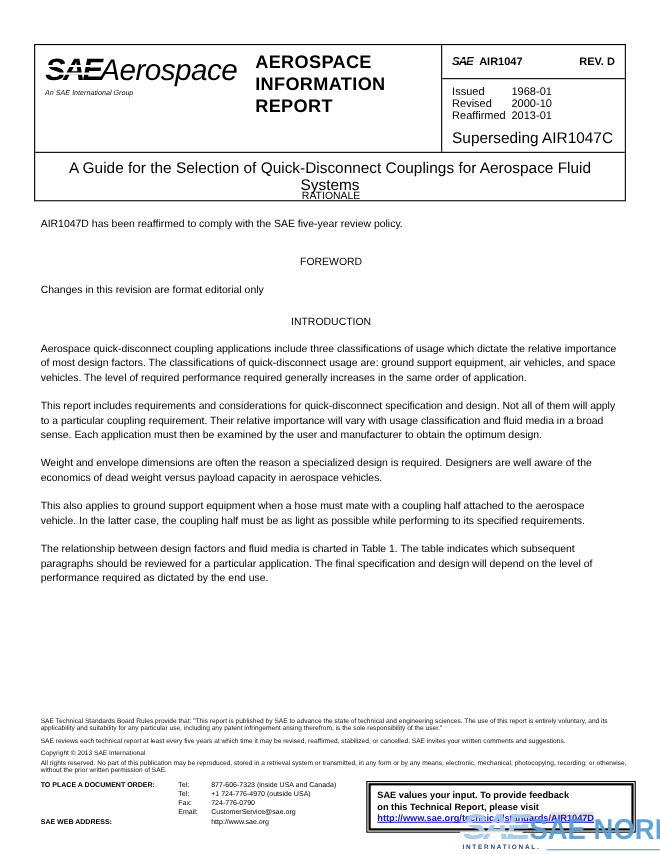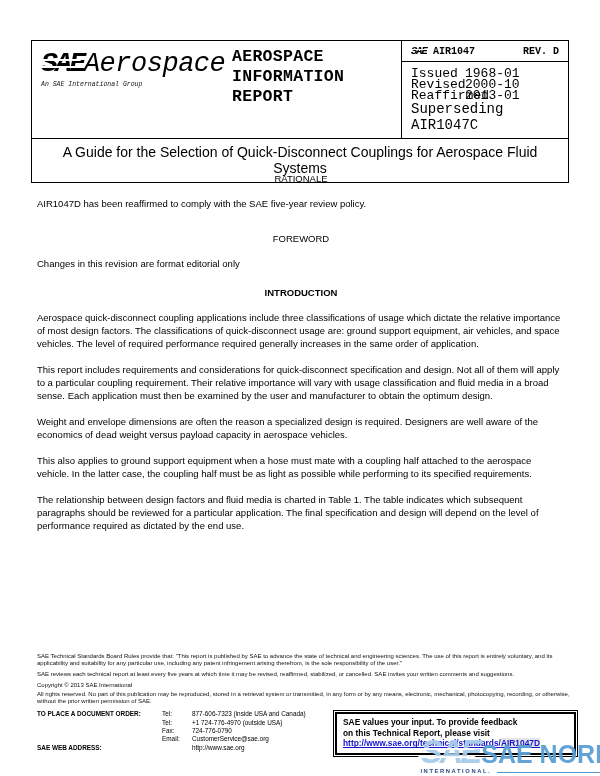--- a/index.html
+++ b/index.html
@@ -2,50 +2,50 @@
 <html><head>
 <meta charset="utf-8">
 <style>
   * { margin:0; padding:0; box-sizing:border-box; }
   html,body { background:#ffffff; }
   body { font-family:"Liberation Sans","DejaVu Sans",sans-serif; color:#000; }
   .page { position:relative; width:600px; height:776px; background:#fff; overflow:hidden; }
 
   
   .header-box { position:absolute; left:31px; top:40px; width:538px; border:1px solid #000; background:#fff; }
-  .header-top { display:flex; height:97px;font-family:Liberation Mono, monospace; }
+  .header-top { display:flex; height:97px; }
 
   .logo-cell { width:188px; padding:9px 0 0 9px; }
   .logo-line { white-space:nowrap; }
   .sae-mark { position:relative; display:inline-block; font-weight:bold; font-style:italic; font-size:28px; letter-spacing:-2.5px; line-height:28px; }
   .sae-mark::before, .sae-mark::after { content:""; position:absolute; left:-2px; right:3px; height:2px; background:#fff; transform:skewX(-30deg); }
   .sae-mark::before { top:9px; } .sae-mark::after { top:16px; }
   .brand-word { font-style:italic; font-weight:400; font-size:27px; line-height:28px; letter-spacing:-.5px; }
   .logo-sub { font-style:italic; font-size:6.5px; margin-top:3px; color:#111; }
 
   .doctype-cell { flex:1; padding:6px 0 0 12px; font-weight:bold; font-size:16.5px; line-height:20px; letter-spacing:.3px; }
 
   .id-cell { width:167px; border-left:1px solid #000; display:flex; flex-direction:column; }
   .id-top { display:flex; align-items:center; height:31px; padding:0 9px; border-bottom:1px solid #000; font-weight:bold; font-size:10px; }
   .sae-mark-sm { position:relative; display:inline-block; font-weight:bold; font-style:italic; font-size:10.5px; letter-spacing:-1px; margin-right:6px; }
   .sae-mark-sm::after { content:""; position:absolute; left:0; right:1px; top:4px; height:1px; background:#fff; transform:skewX(-30deg); }
   .id-top .rev { margin-left:auto; }
-  .id-dates { flex:1; padding:6px 9px 0; font-size:13px; }
+  .id-dates { flex:1; padding:6px 9px 0; font-size:10px; }
   .id-date-row { display:flex; line-height:11px; }
   .id-date-row .lbl { width:54px; }
   .id-superseding { padding:0 9px 5px; font-size:14px; }
 
   .title-row { border-top:1px solid #000; text-align:center; font-size:14px; padding:5px 6px 6px; }
 
   
   .doc-body { position:absolute; left:37px; top:158px; width:528px; font-size:9.5px; line-height:13px; }
   .sec-heading { text-align:center; font-weight:400; font-size:9.5px; }
   .h-rationale { margin:14px 0 12px; }
   .h-foreword, .h-intro { margin:22px 0 12px; }
-  .h-intro { margin-top:16px;font-weight:bold; }
+  .h-intro { margin-top:16px; }
   .para { margin-bottom:13px; }
 
   
   .footer { position:absolute; left:37px; top:653px; width:541px; }
   .fineprint { font-size:6px; line-height:6.9px; margin-bottom:4px; color:#111; }
   .fp-copyright { margin-bottom:2px; }
   .order-row { display:flex; margin-top:6px; }
   .order-left { width:296px; font-size:6.4px; line-height:8.3px; }
   .order-grid { display:grid; grid-template-columns:125px 30px 1fr; }
   .order-grid .b { font-weight:bold; }

